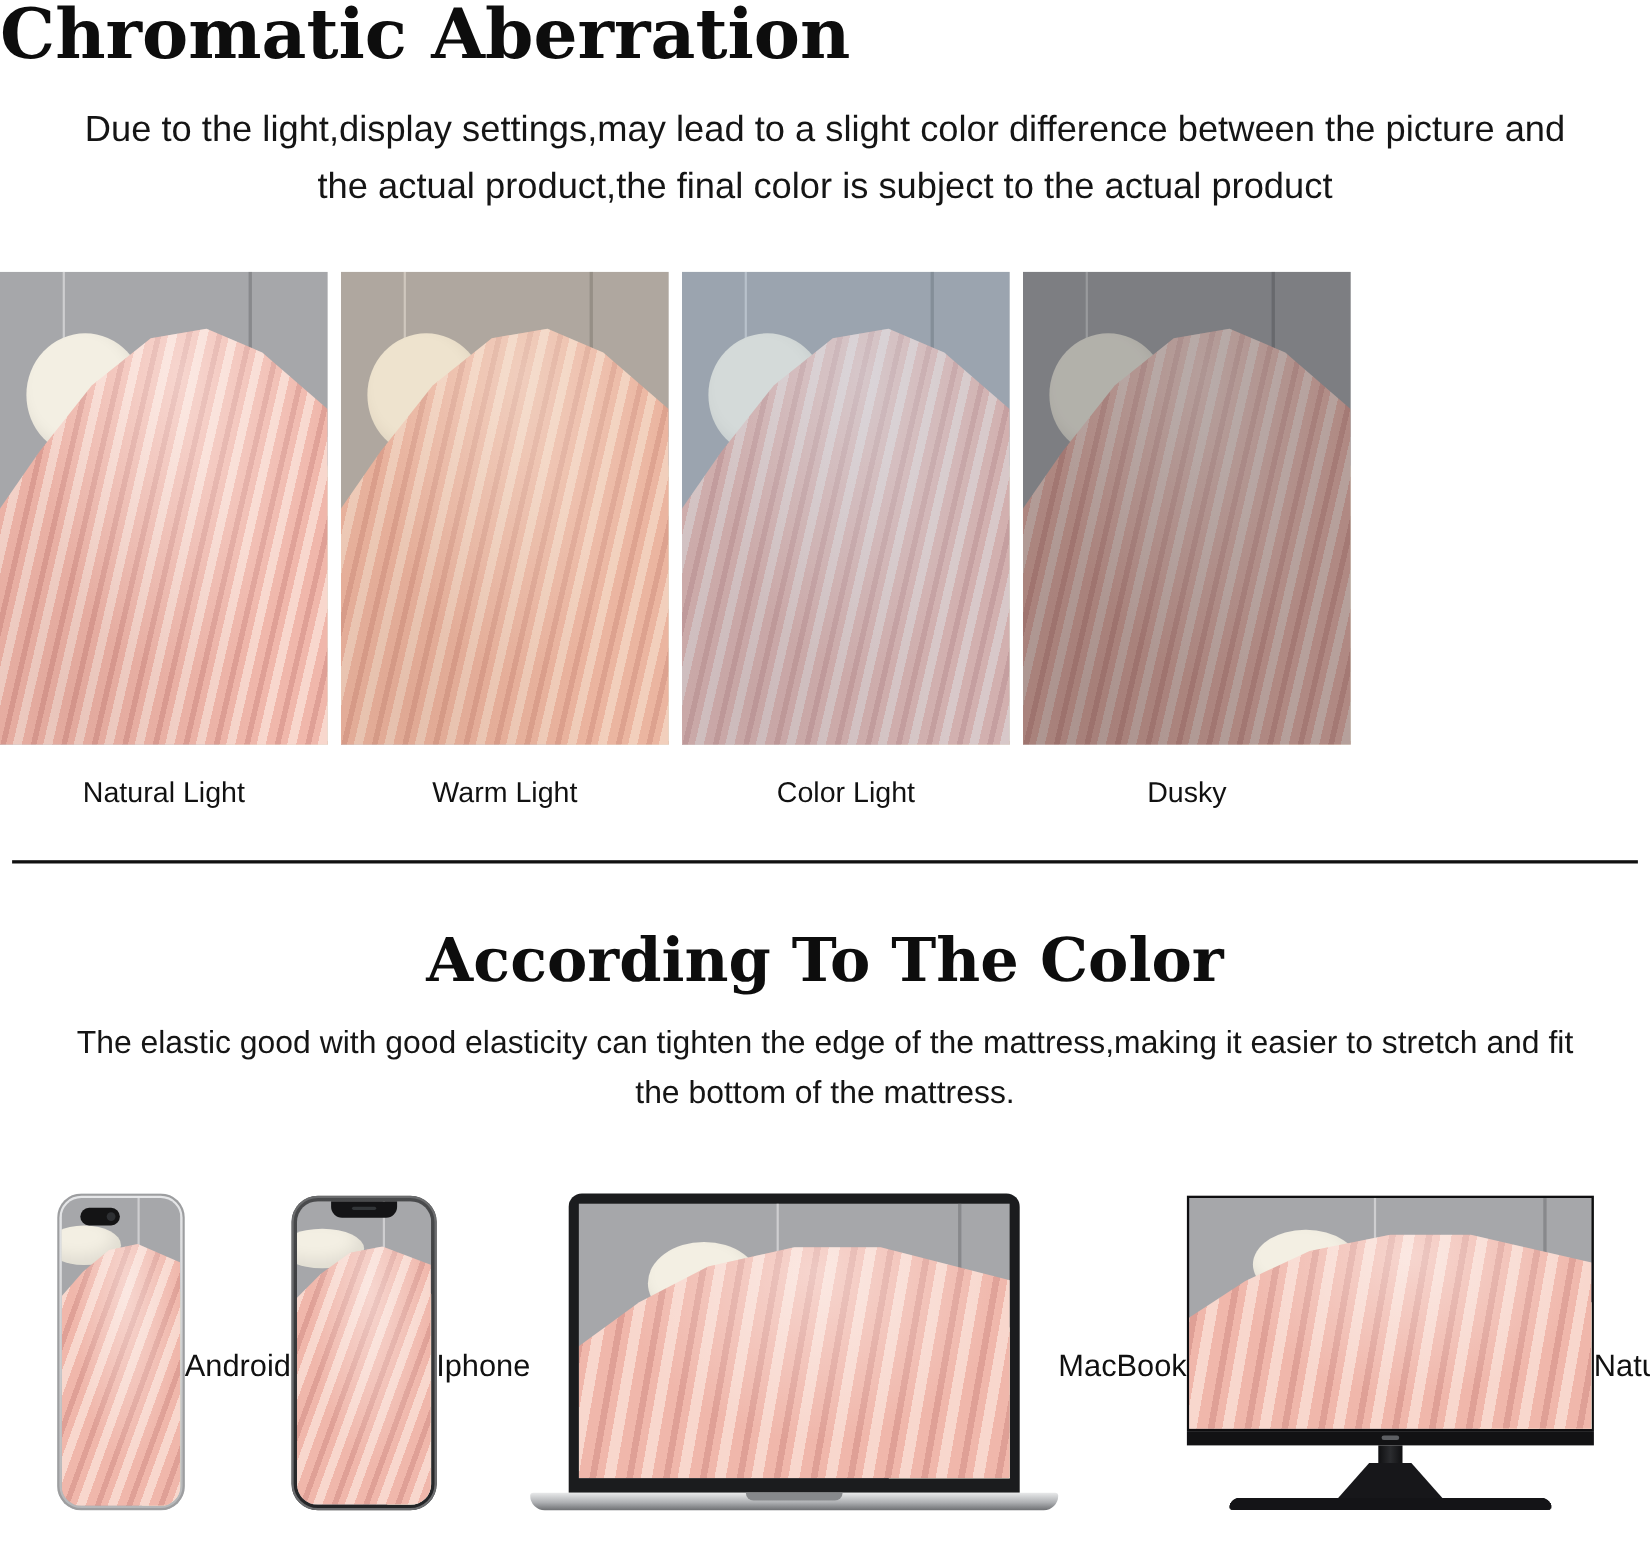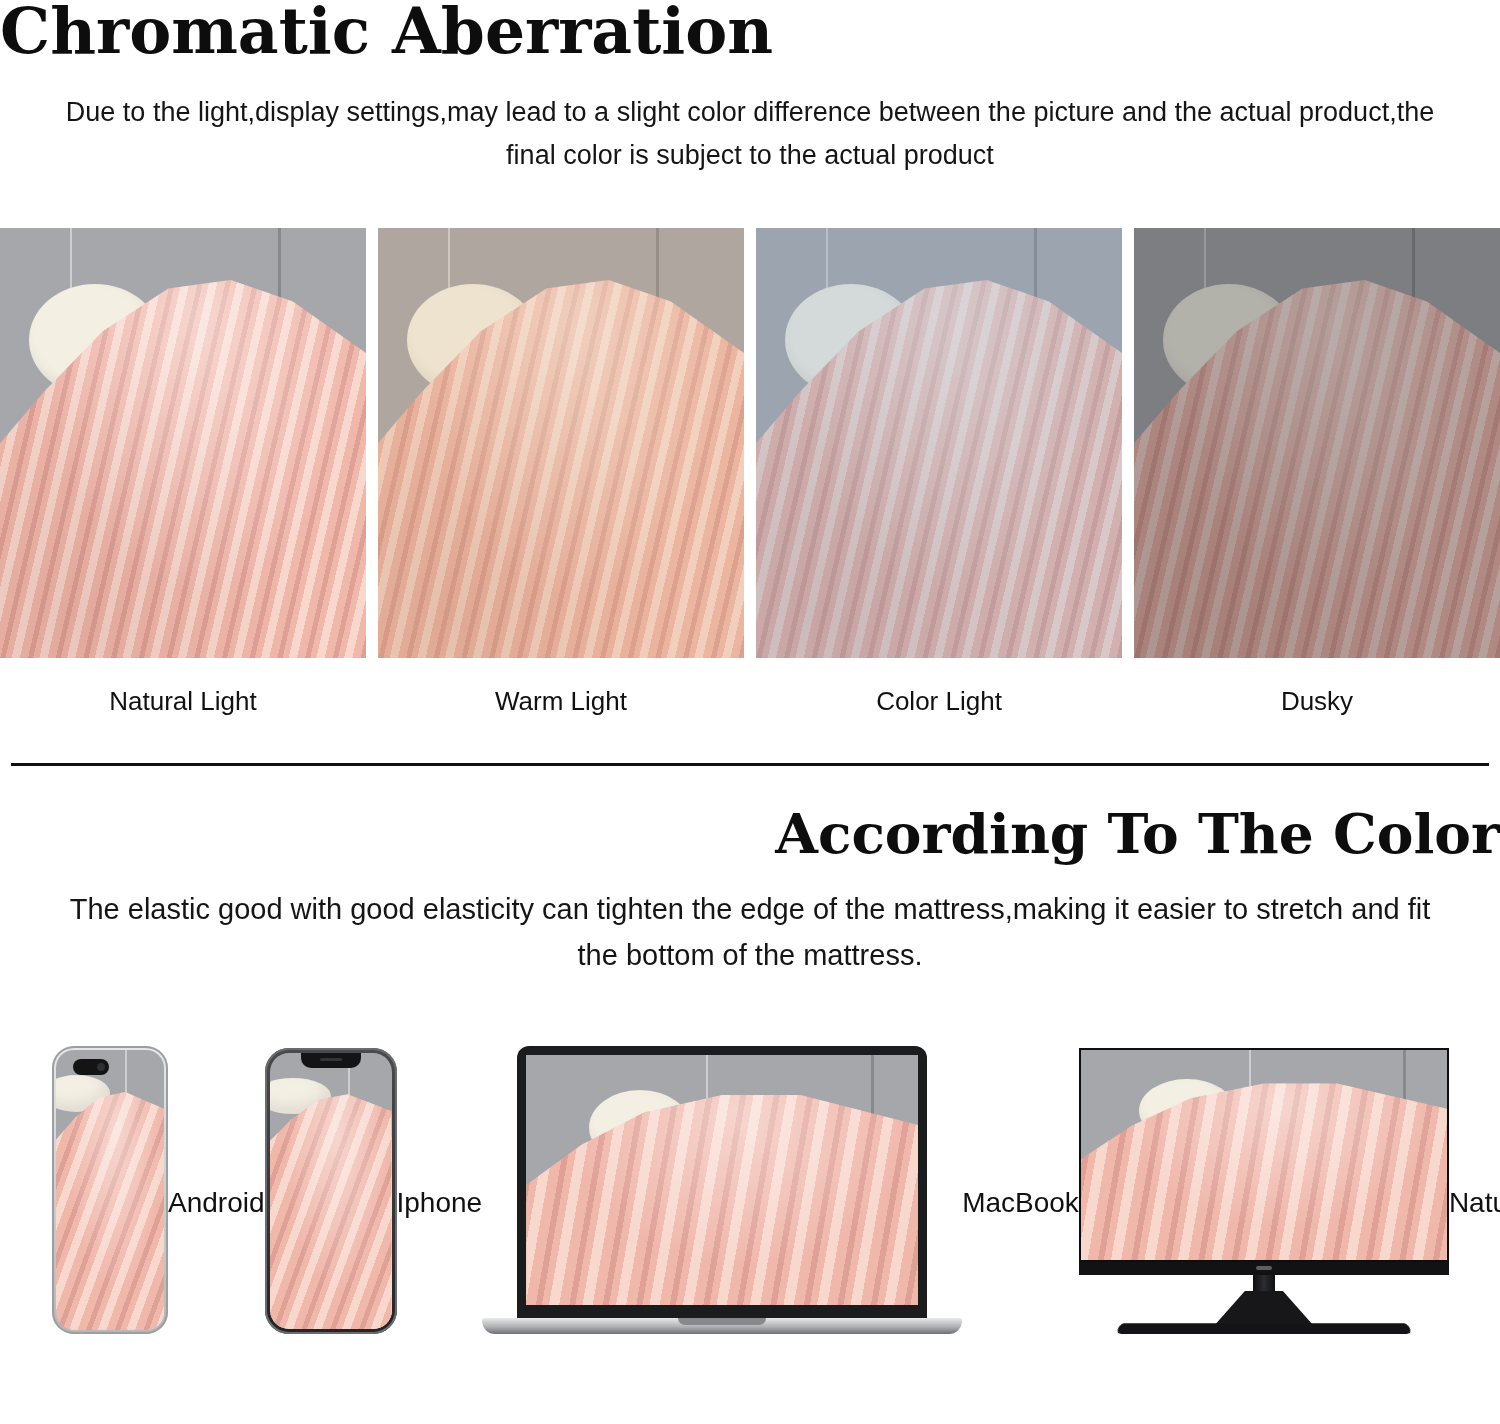--- a/index.html
+++ b/index.html
@@ -17,50 +17,50 @@
     margin:0;padding-top:0;
     text-align:left;
     font-family:"DejaVu Serif", serif;
     font-weight:900;
     font-size:63px;
     line-height:1.0;
     letter-spacing:0px;
     color:#0d0d0d;
   }
   .section2-title{
-    margin:40px 0 0 0;
-    text-align:right;
+    margin:60px 0 0 0;
+    text-align:center;
     font-family:"DejaVu Serif", serif;
     font-weight:900;
     font-size:55px;
     line-height:1.0;
     color:#0d0d0d;
   }
   .desc{
     margin:28px auto 0 auto;
     max-width:1400px;
     text-align:center;
-    font-size:27px;
+    font-size:33px;
     line-height:1.58;
     color:#151515;
   }
   .desc2{
     margin:26px auto 0 auto;
     max-width:1390px;
     text-align:center;
     font-size:29px;
     line-height:1.58;
     color:#151515;
   }
   
   .variants-row{
     display:flex;
     gap:12px;
     margin-top:52px;
-    width:1500px;
+    width:1228px;
   }
   .variant{
     margin:0;
     flex:1 1 0;
     display:flex;
     flex-direction:column;
     align-items:center;
   }
   .variant .photo{
     width:100%;

